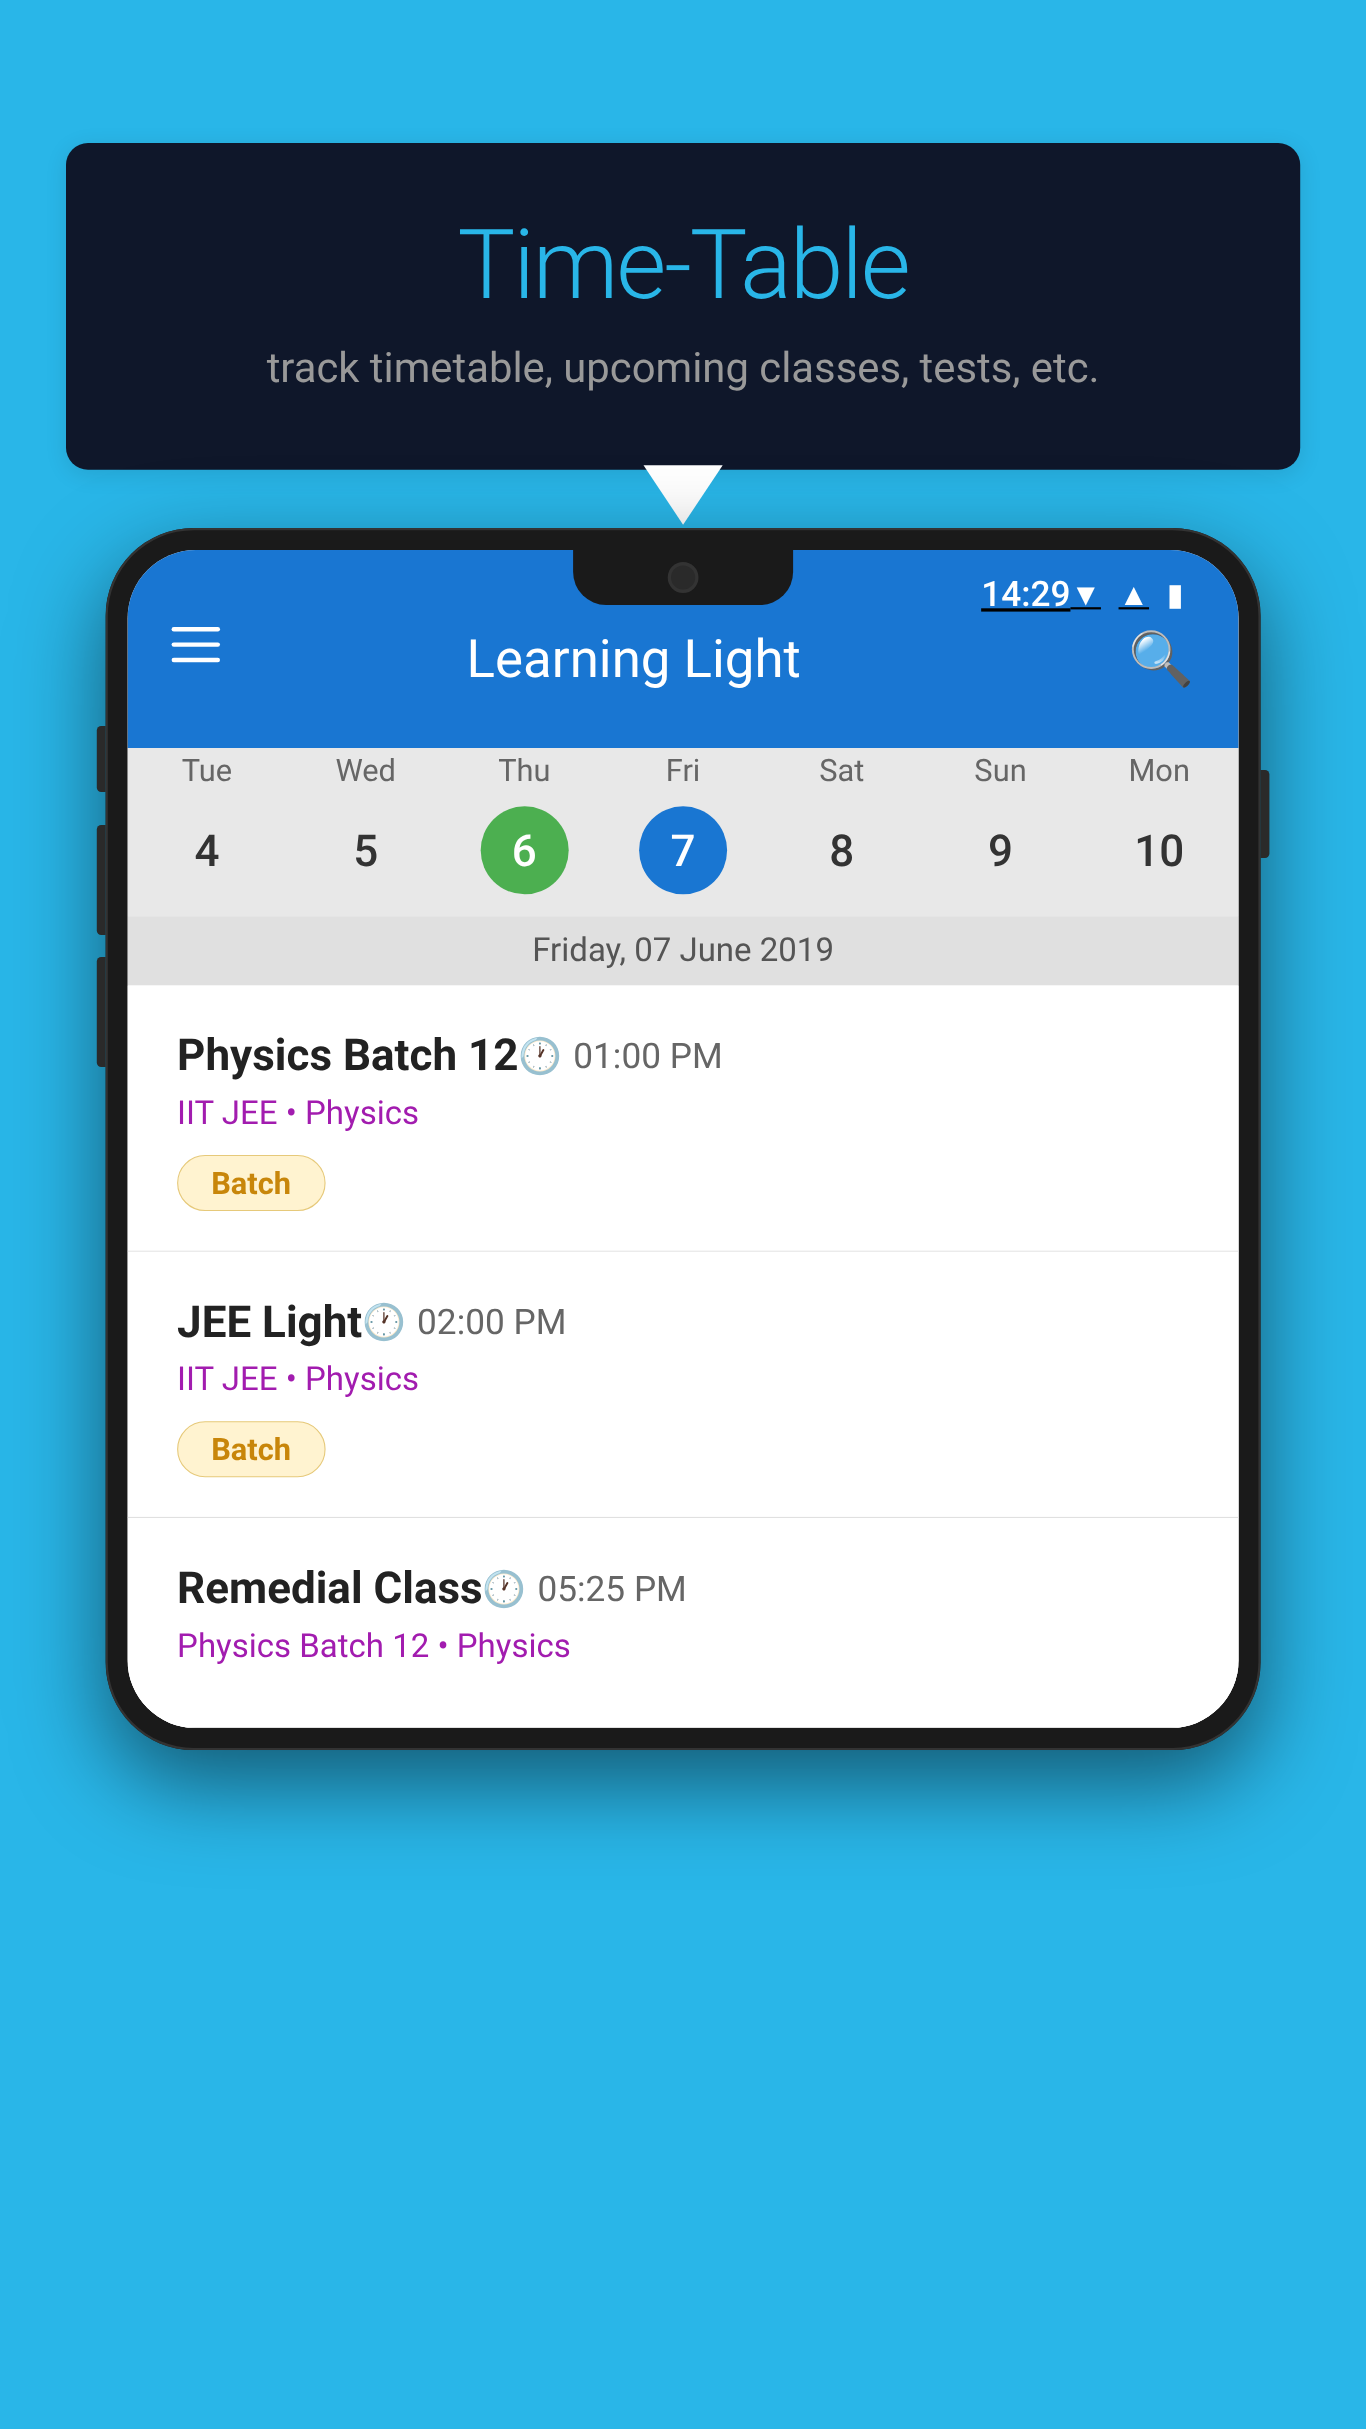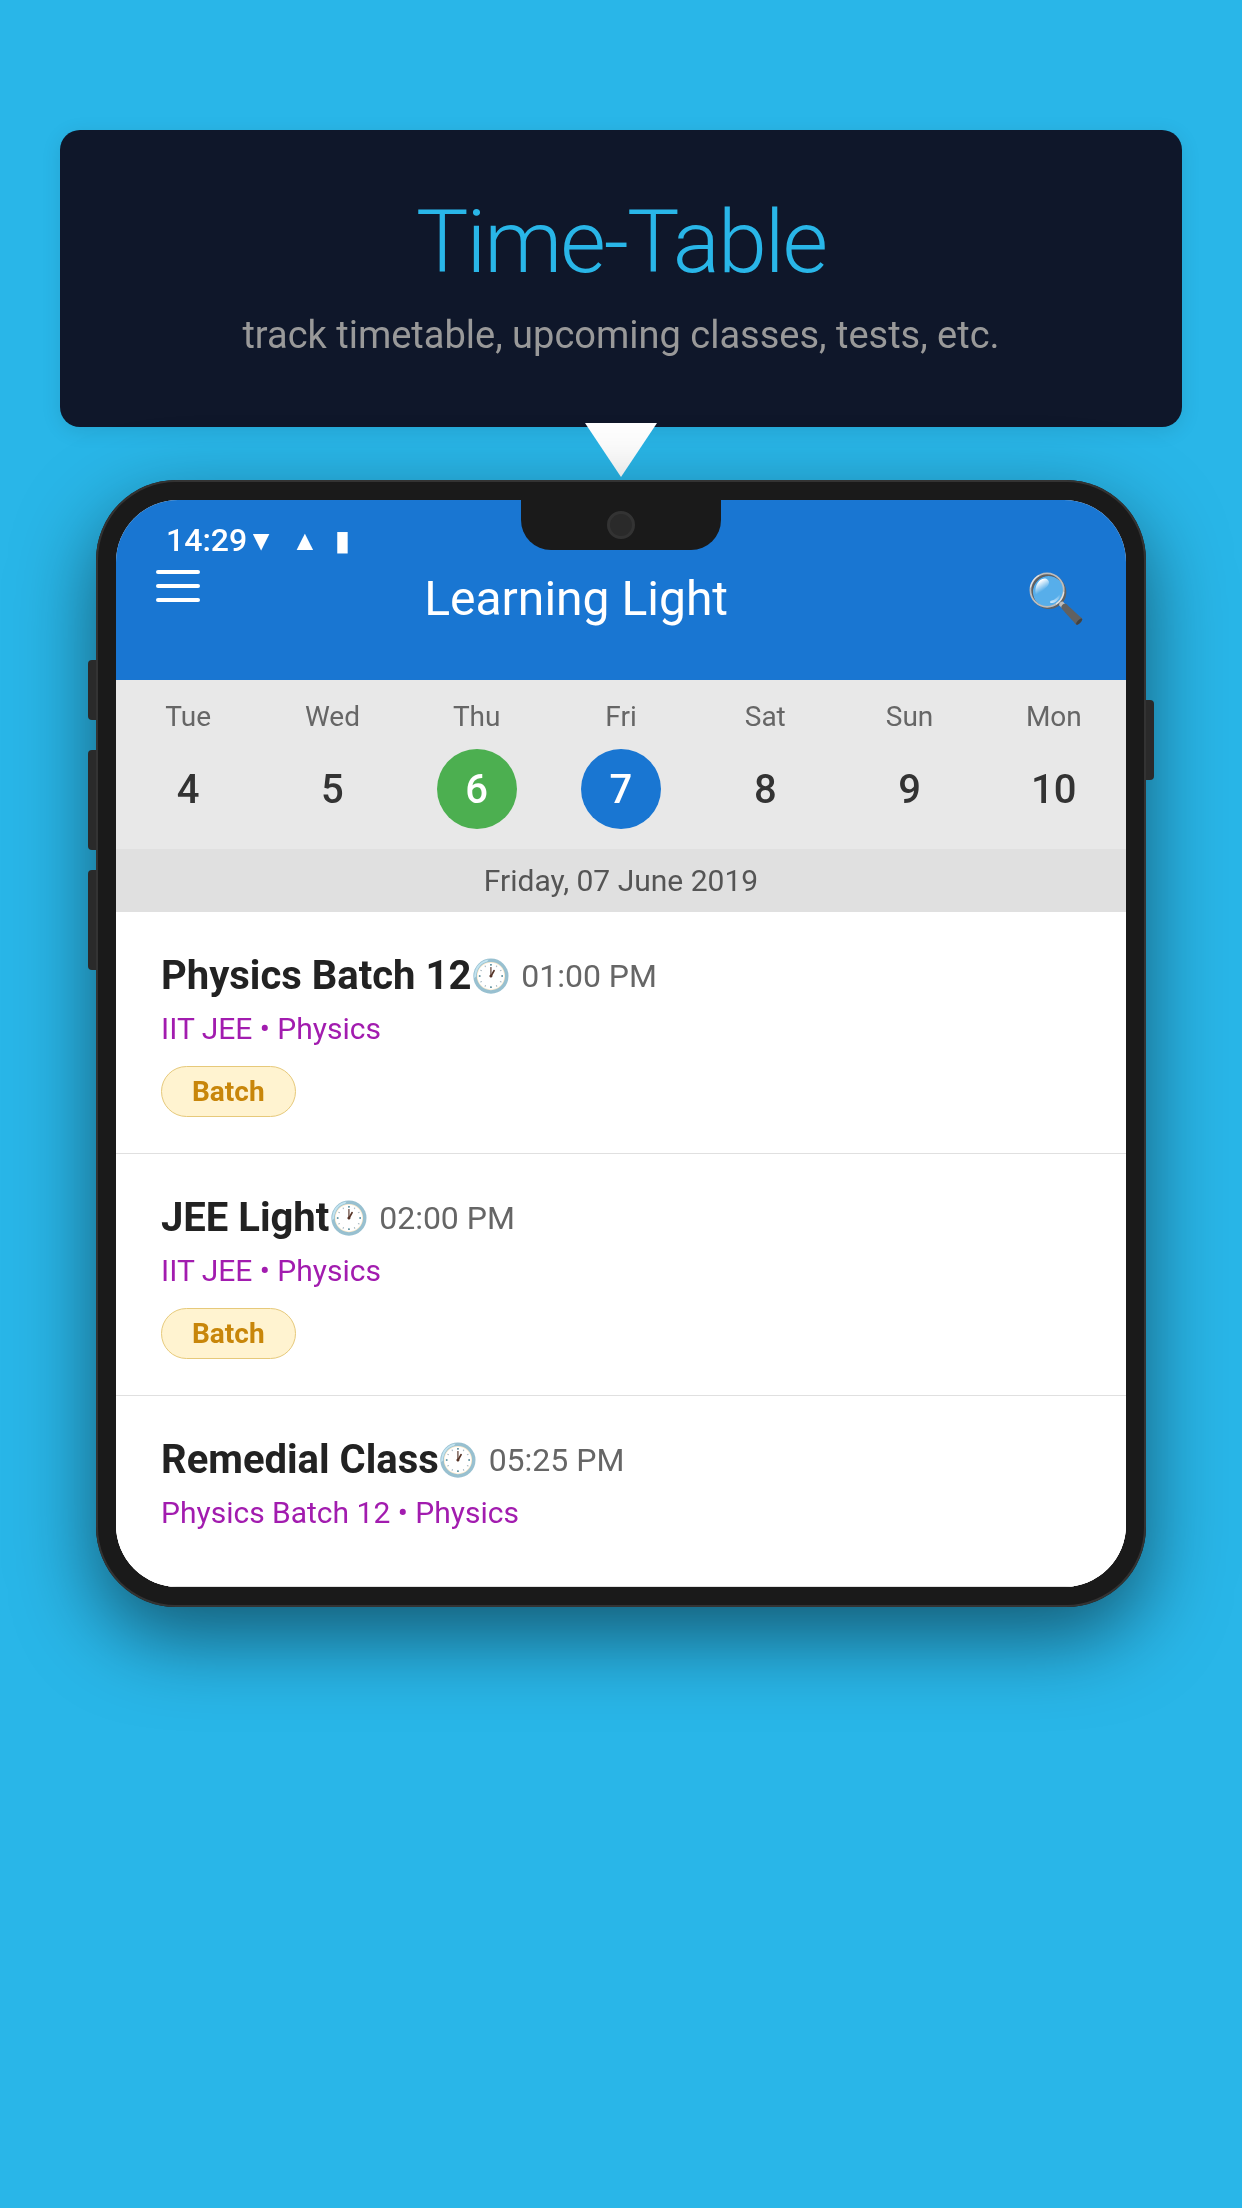--- a/index.html
+++ b/index.html
@@ -146,23 +146,24 @@
       overflow: hidden;
       position: relative;
     }
 
     
     .status-bar {
       background: #1976d2;
       height: 70px;
       display: flex;
       align-items: center;
-      justify-content: flex-start;
+      justify-content: flex-end;
       padding: 0 50px;
       padding-top: 10px;
+      text-decoration: underline;
     }
 
     .status-time {
       color: white;
       font-size: 32px;
       font-weight: 500;
     }
 
     .status-icons {
       display: flex;
@@ -213,21 +214,21 @@
 
     .search-icon-btn {
       color: white;
       font-size: 48px;
     }
 
     
     .calendar-header {
       background: #e8e8e8;
       display: flex;
-      padding: 20px 0 0;
+      padding: 4px 0 0;
     }
 
     .cal-day {
       flex: 1;
       text-align: center;
     }
 
     .cal-day-name {
       font-size: 28px;
       color: #666;

